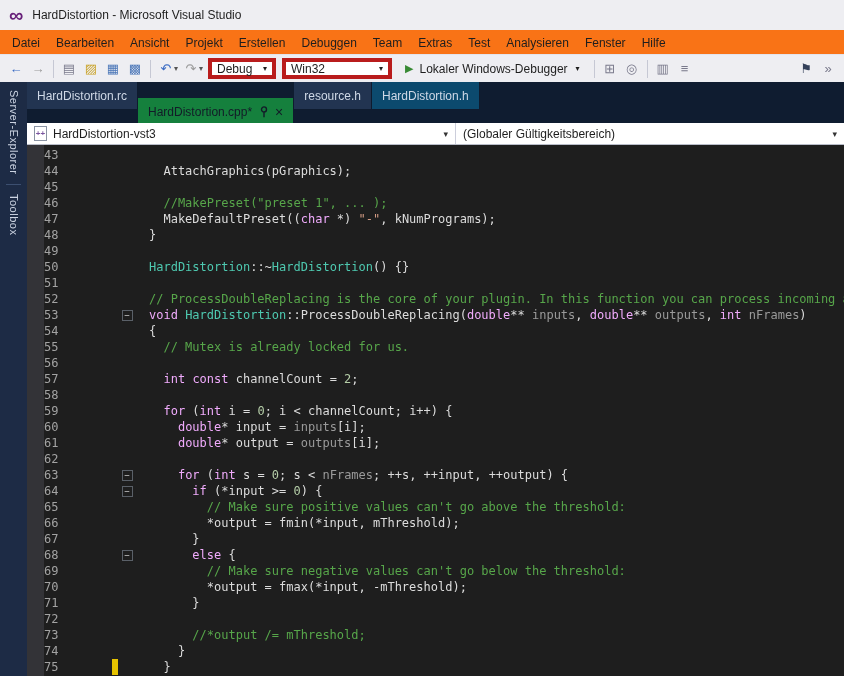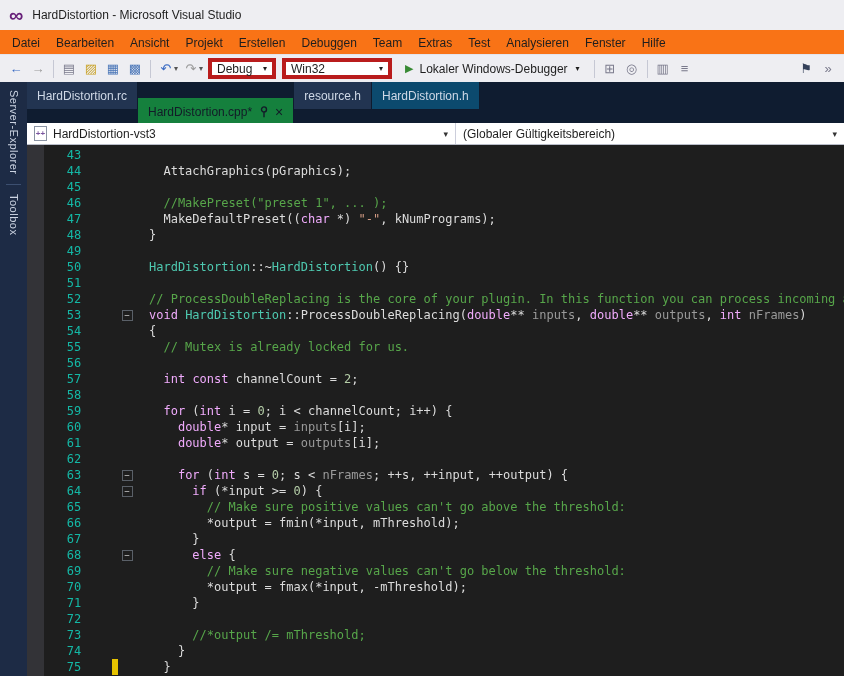--- a/index.html
+++ b/index.html
@@ -50,21 +50,21 @@
   .nav-combo.left { width:429px; border-right:1px solid #cccedb; flex:none; }
   .nav-combo.right { flex:1; }
   .dd-arrow { margin-left:auto; font-size:9px; color:#333; }
   .cpp-icon { width:13px; height:15px; border:1px solid #8a93a3; background:#fff; color:#7b56a0; font-size:8px; font-weight:bold; line-height:13px; text-align:center; flex:none; }
 
   
   .editor { flex:1; background:#1e1e1e; position:relative; overflow:hidden; padding-top:2px;
             font-family:"DejaVu Sans Mono", monospace; font-size:12px; }
   .indicator-margin { position:absolute; left:0; top:0; bottom:0; width:17px; background:#333337; }
   .code-line { display:flex; height:16px; line-height:16px; white-space:pre; padding-left:17px; position:relative; }
-  .ln { width:60px; flex:none; text-align:center; color:#14b8a6; }
+  .ln { width:60px; flex:none; text-align:left; color:#a3a3a3; }
   .chg { width:6px; flex:none; margin-left:8px; }
   .chg.on { background:#e6c300; }
   .fold { width:18px; flex:none; display:flex; align-items:center; justify-content:center; }
   .fold-box { width:11px; height:11px; border:1px solid #5a6068; color:#cccccc; font-size:9px; line-height:9px; text-align:center; background:#1e1e1e; }
   .code { flex:1; padding-left:13px; color:#dcdcdc; overflow:hidden; }
   .tk-d { color:#dcdcdc; }
   .tk-k { color:#f0abfc; }
   .tk-c { color:#57a64a; }
   .tk-s { color:#d69d85; }
   .tk-t { color:#4ec9b0; }

